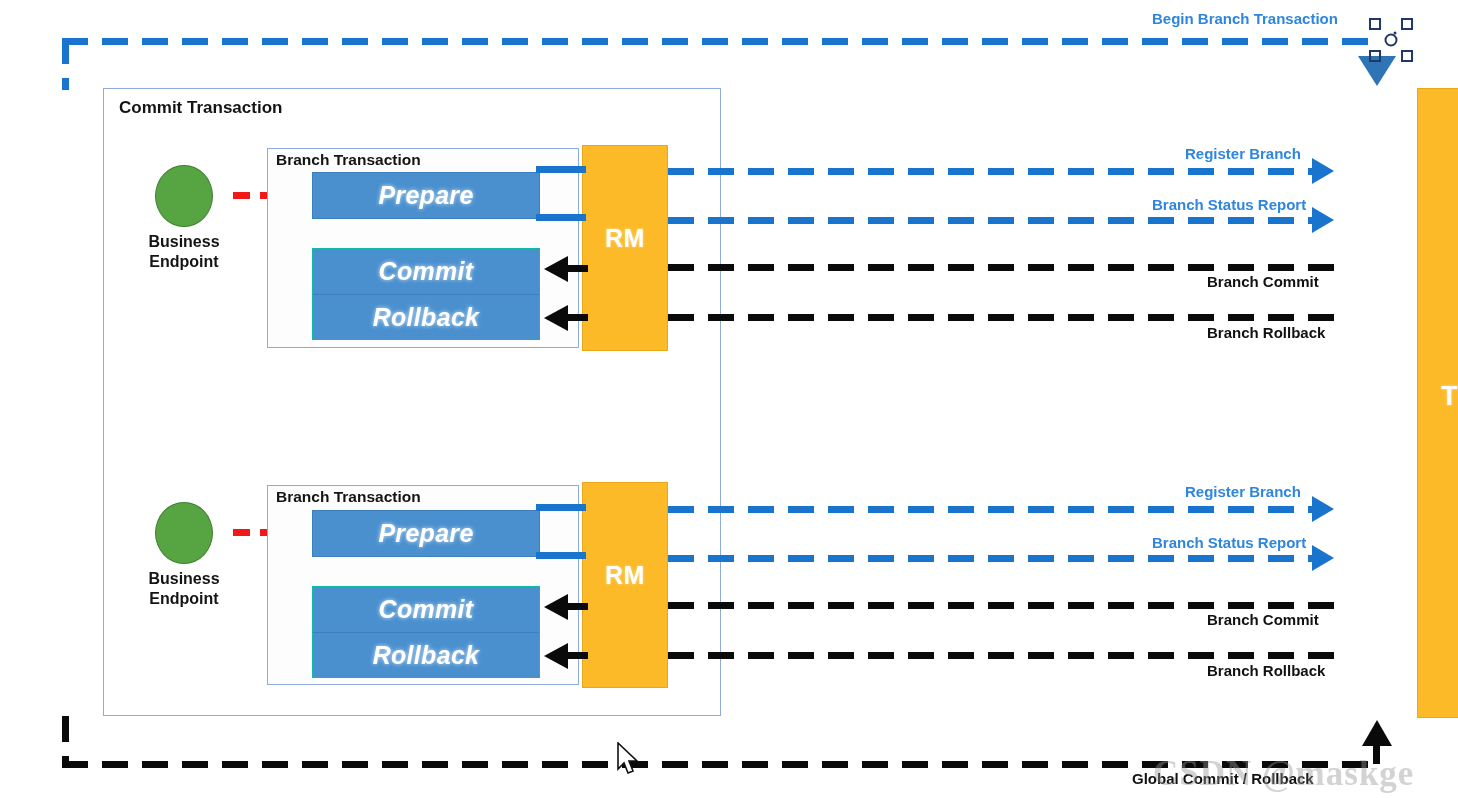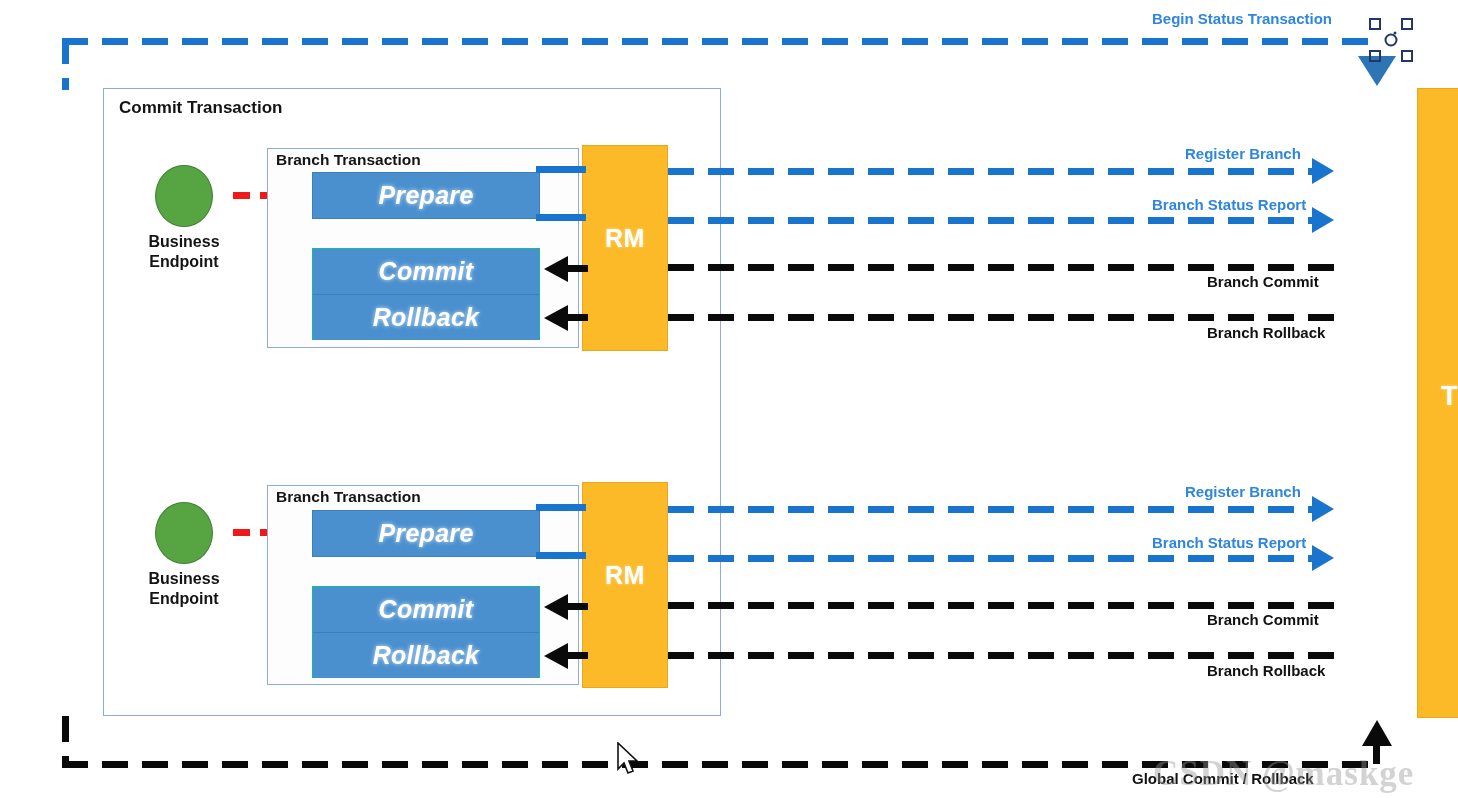--- a/index.html
+++ b/index.html
@@ -221,21 +221,21 @@
   }
 
   
   .cursor { width: 26px; height: 34px; }
 </style>
 </head>
 <body>
 
 <div id="stage">
 
-  <div class="abs cap-blue" style="left:1152px; top:10px;">Begin Status Transaction</div>
+  <div class="abs cap-blue" style="left:1152px; top:10px;">Begin Branch Transaction</div>
 
   <div class="abs dash-blue-v" style="left:62px; top:38px; height:52px;"></div>
 
   <div class="abs dash-blue" style="left:62px; top:38px; width:1314px;"></div>
 
   <div class="abs arrow-down-blue" style="left:1358px; top:56px;"></div>
 
   <div class="abs focus-widget" style="left:1369px; top:18px;">
     <div class="corner fc-tl"></div>
     <div class="corner fc-tr"></div>

